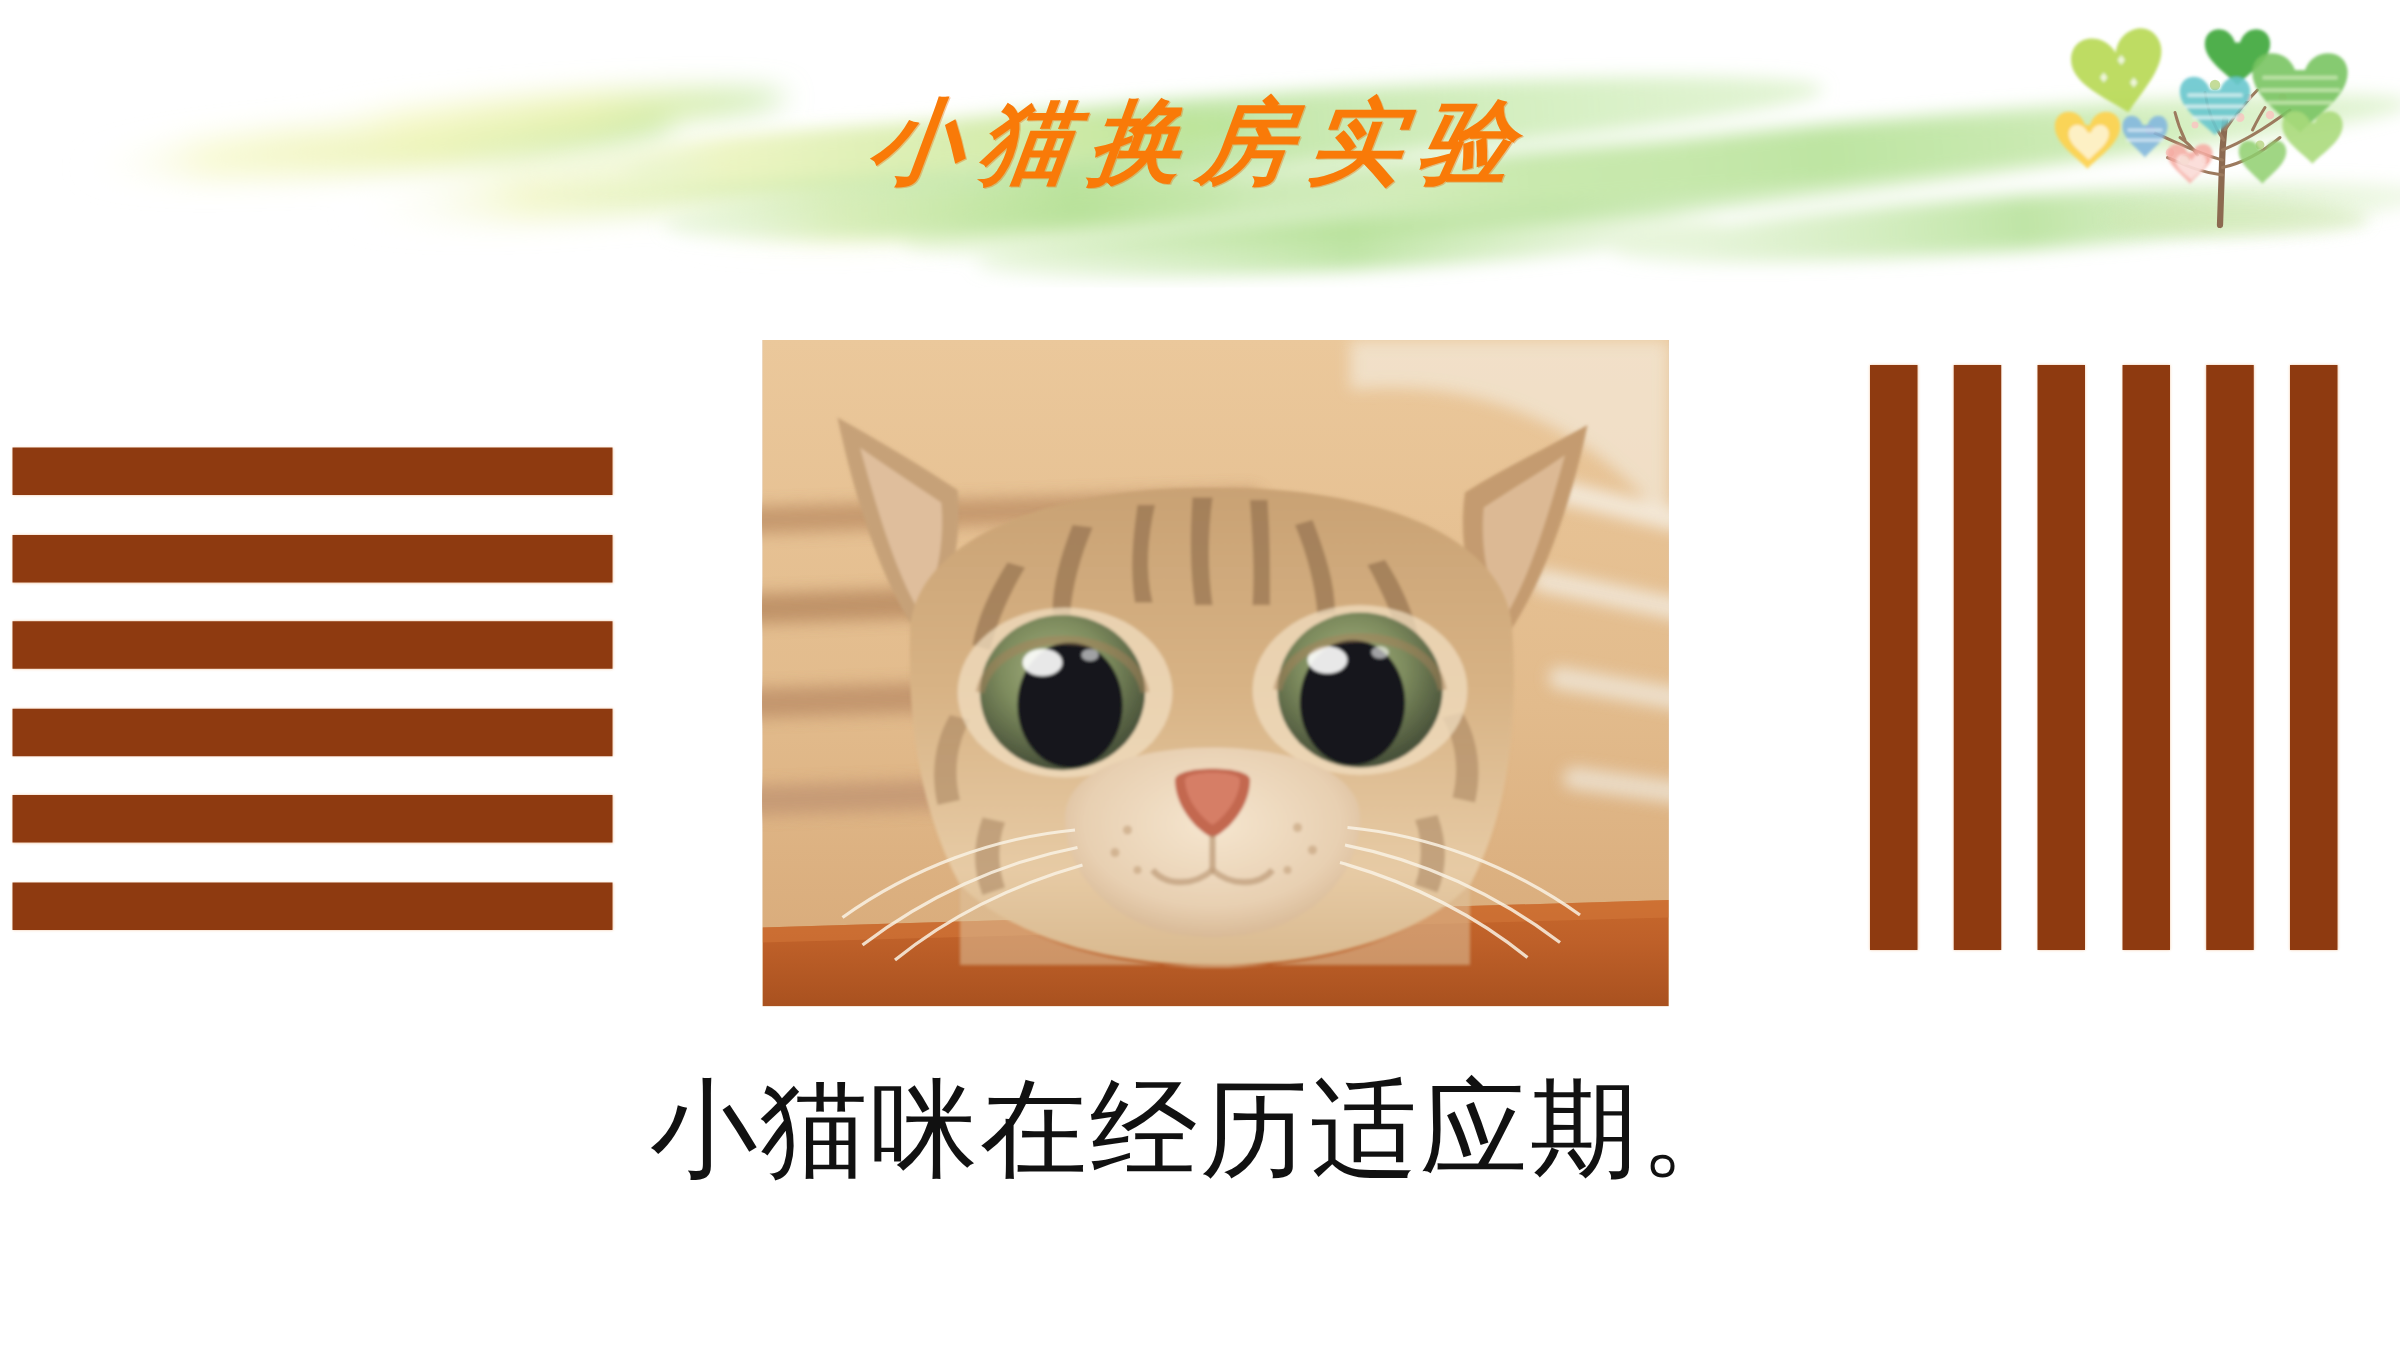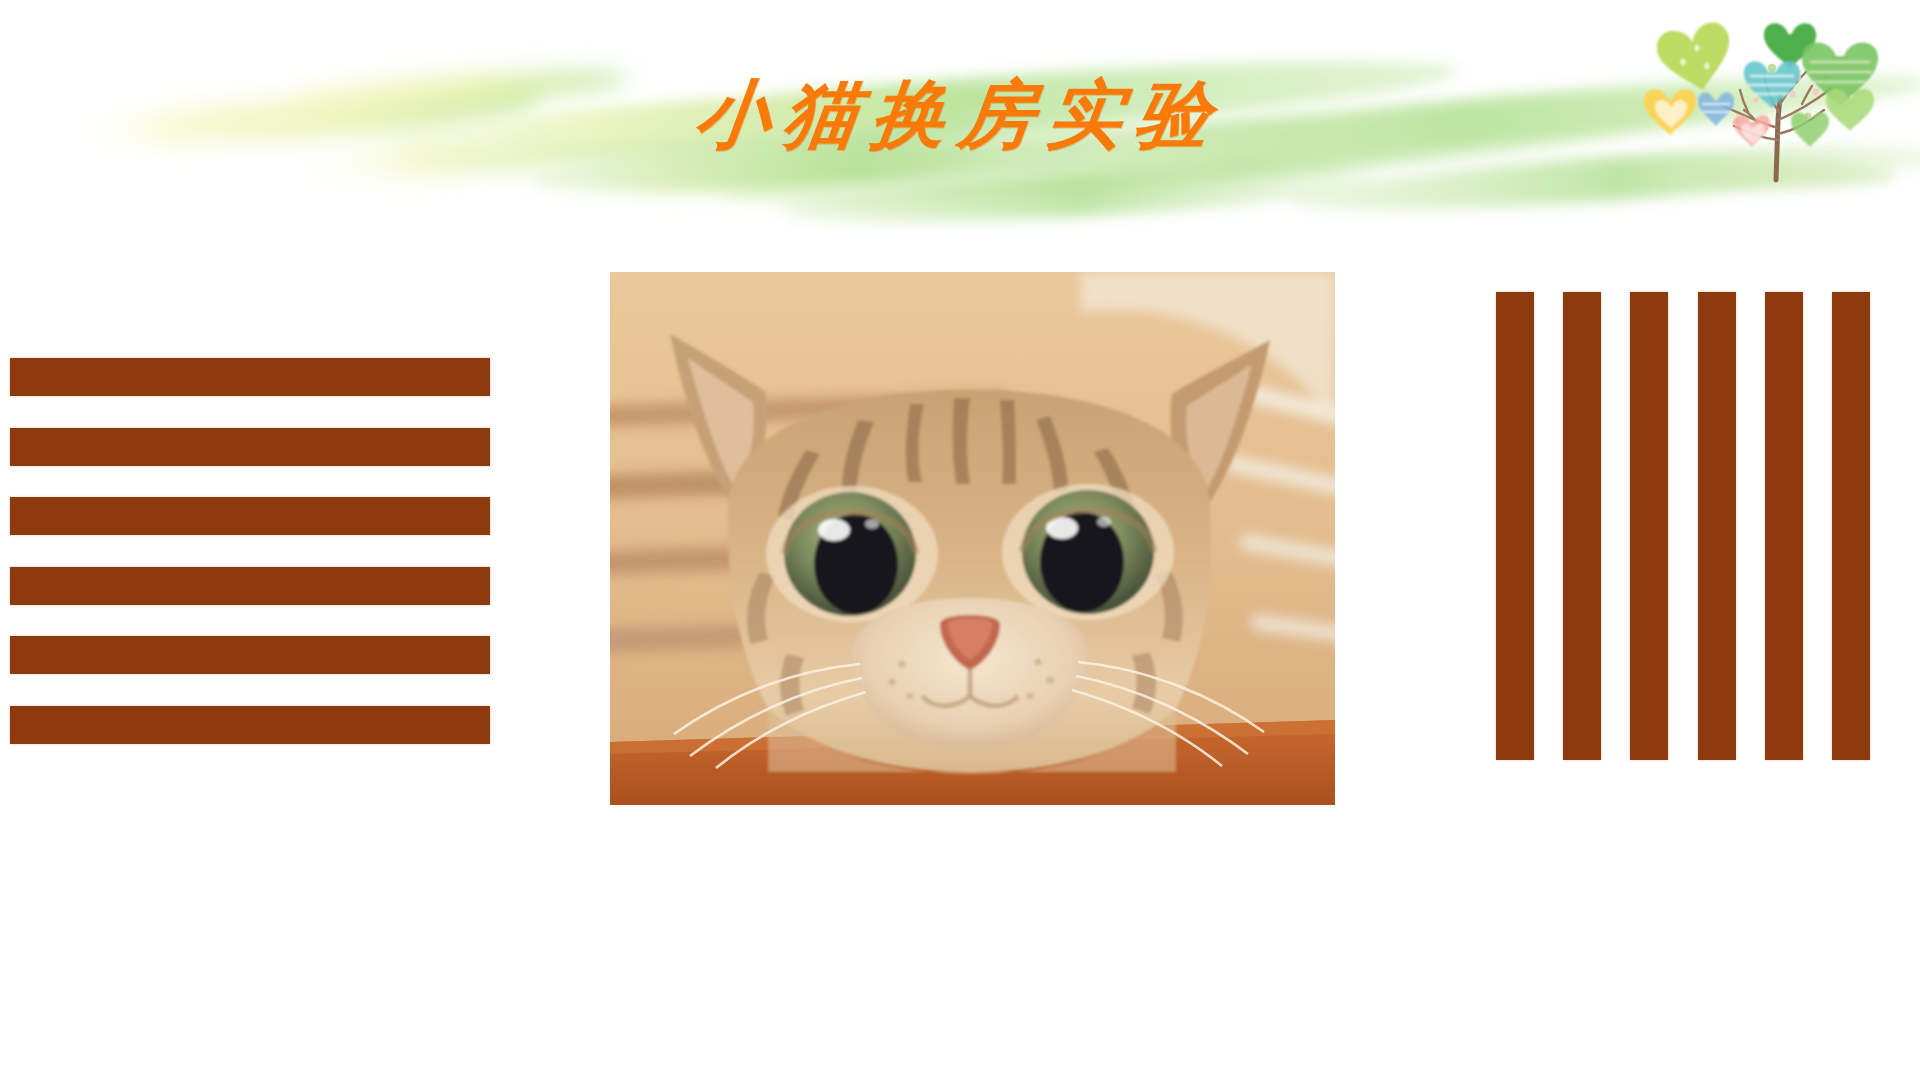--- a/index.html
+++ b/index.html
@@ -414,14 +414,15 @@
         <path d="M250 392 C186 398 120 422 64 462"></path>
         <path d="M252 406 C190 418 130 446 80 484"></path>
         <path d="M256 420 C200 436 148 462 106 496"></path>
         <path d="M468 390 C532 396 598 420 654 460"></path>
         <path d="M466 404 C528 416 588 444 638 482"></path>
         <path d="M462 418 C518 434 570 460 612 494"></path>
       </g>
     </svg>
   </div>
 
+  <div id="caption">小猫咪在经历适应期。</div>
 
 </div>
 
 </body></html>

